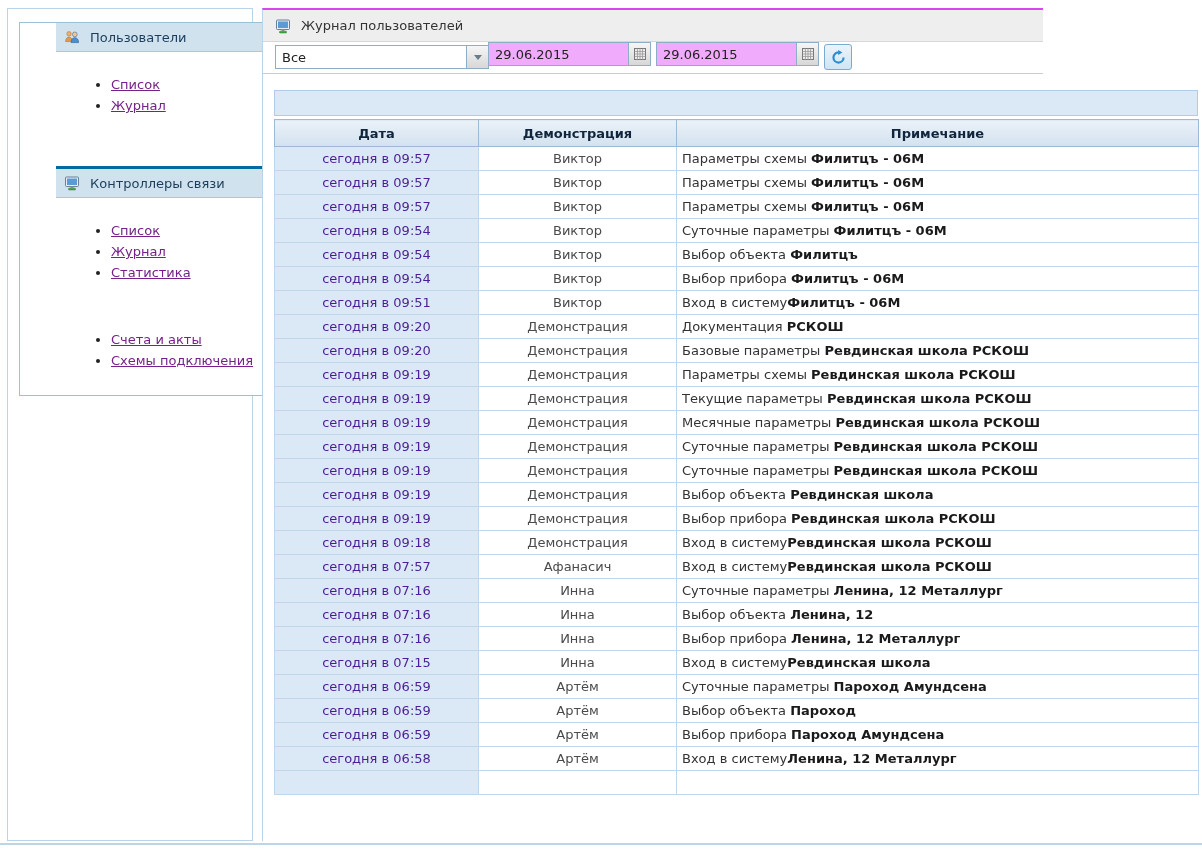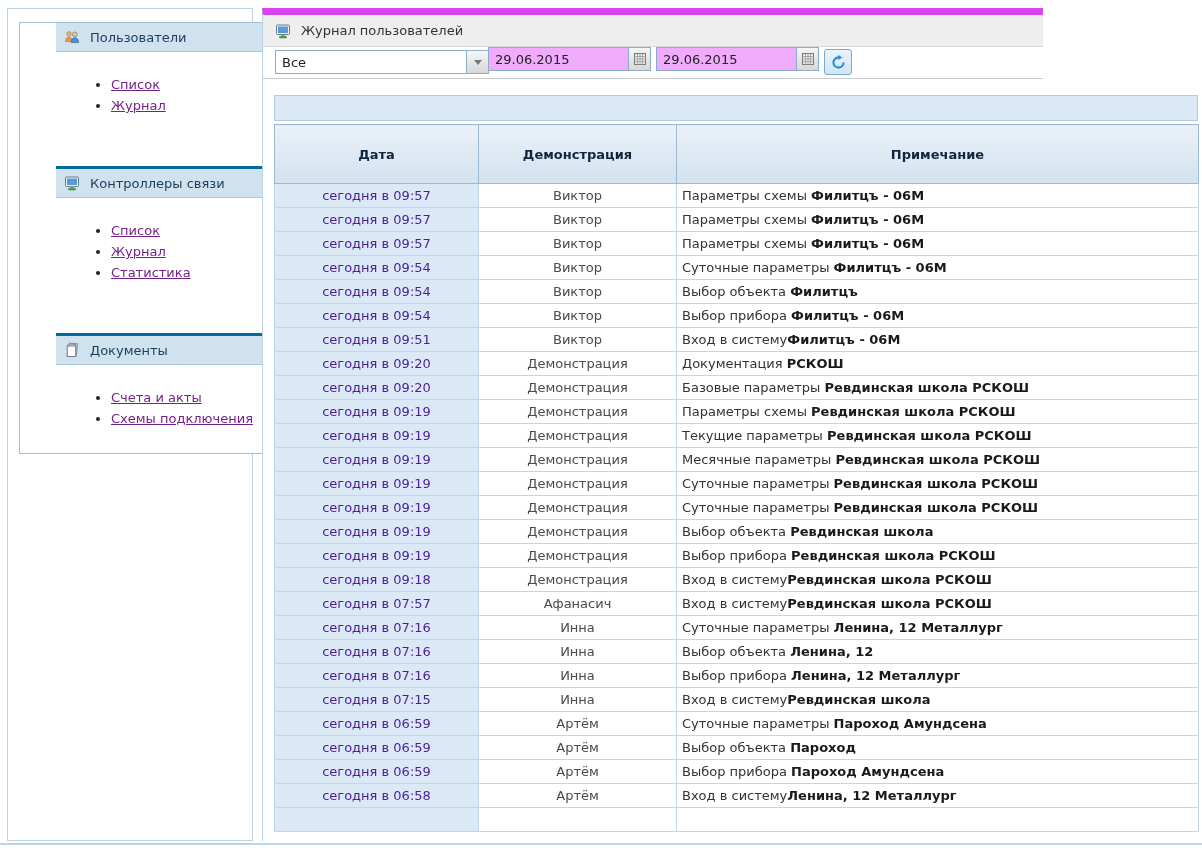--- a/index.html
+++ b/index.html
@@ -30,21 +30,21 @@
     border-left:5px solid transparent;border-right:5px solid transparent;
     border-bottom:6px solid #8fa3b3;
   }
   .acc-body{padding:11px 4px 13px 0;background:#fff;}
   .acc-body ul{margin:12px;padding:0 0 0 43px;list-style:disc;}
   .acc-body li{margin:2px 0;font-size:13px;color:#222;line-height:19px;}
   .acc-body a{color:#76208a;text-decoration:underline;cursor:pointer;}
   
   .main-panel{
     position:absolute;left:262px;top:8px;width:781px;height:833px;
-    border-left:1px solid #b9d4e7;border-top:7px solid #d946ef;
+    border-left:1px solid #b9d4e7;border-top:2px solid #d946ef;
     background:#fff;box-sizing:border-box;
   }
   .title-bar{
     height:31px;background:#eeeeee;border-bottom:1px solid #d7d7d7;
     display:flex;align-items:center;padding-left:12px;font-size:13px;color:#333;
   }
   .title-bar .hdr-icon{width:16px;height:16px;margin-right:10px;display:flex;}
   .toolbar{height:31px;border-bottom:1px solid #cccccc;position:relative;background:#fff;}
   .combobox{
     position:absolute;left:12px;top:3px;width:214px;height:24px;
@@ -79,21 +79,21 @@
   
   .content{position:absolute;left:11px;top:80px;width:924px;}
   .blue-bar{
     height:24px;background:#dbe9f7;border:1px solid #b0cce8;
     box-sizing:content-box;margin-bottom:3px;
   }
   table.journal{border-collapse:collapse;width:924px;table-layout:fixed;}
   table.journal th{
     height:26px;background:linear-gradient(#eaf1f8,#d3e2f0);
     border:1px solid #9db9d3;font-size:13px;font-weight:bold;color:#11263c;
-    text-align:center;padding:16px;
+    text-align:center;padding:0;
   }
   table.journal td{
     height:24px;border:1px solid #bfd6ec;font-size:13px;padding:0 5px;
     white-space:nowrap;overflow:hidden;box-sizing:border-box;
   }
   td.c-date{background:#dbe9f7;text-align:center;color:#4c1d95;}
   td.c-user{background:#fff;text-align:center;color:#4a4a4a;}
   td.c-note{background:#fff;text-align:left;color:#333;}
   td.c-note b{color:#1a1a1a;}
   tfoot td{background:#dbe9f7;height:25px;}
@@ -143,31 +143,20 @@
       <div class="acc-body">
         <ul>
           <li><a>Список</a></li>
           <li><a>Журнал</a></li>
           <li><a>Статистика</a></li>
         </ul>
       </div>
     </div>
 
     <div class="acc-section">
-      <div class="acc-header">
-        <span class="hdr-icon">
-          <svg width="16" height="16" viewBox="0 0 16 16">
-            <rect x="5" y="1.5" width="8" height="10.5" fill="#f4f6f8" stroke="#7d8b96" transform="rotate(4 9 6.5)"></rect>
-            <rect x="4" y="2.8" width="8" height="10.5" fill="#fbfcfd" stroke="#7d8b96" transform="rotate(-3 8 8)"></rect>
-            <rect x="3.2" y="4" width="8.5" height="10.5" fill="#ffffff" stroke="#6e7d89"></rect>
-          </svg>
-        </span>
-        <span class="hdr-label">Документы</span>
-        <span class="tri-up"></span>
-      </div>
       <div class="acc-body">
         <ul>
           <li><a>Счета и акты</a></li>
           <li><a>Схемы подключения</a></li>
         </ul>
       </div>
     </div>
 
   </div>
 </div>

